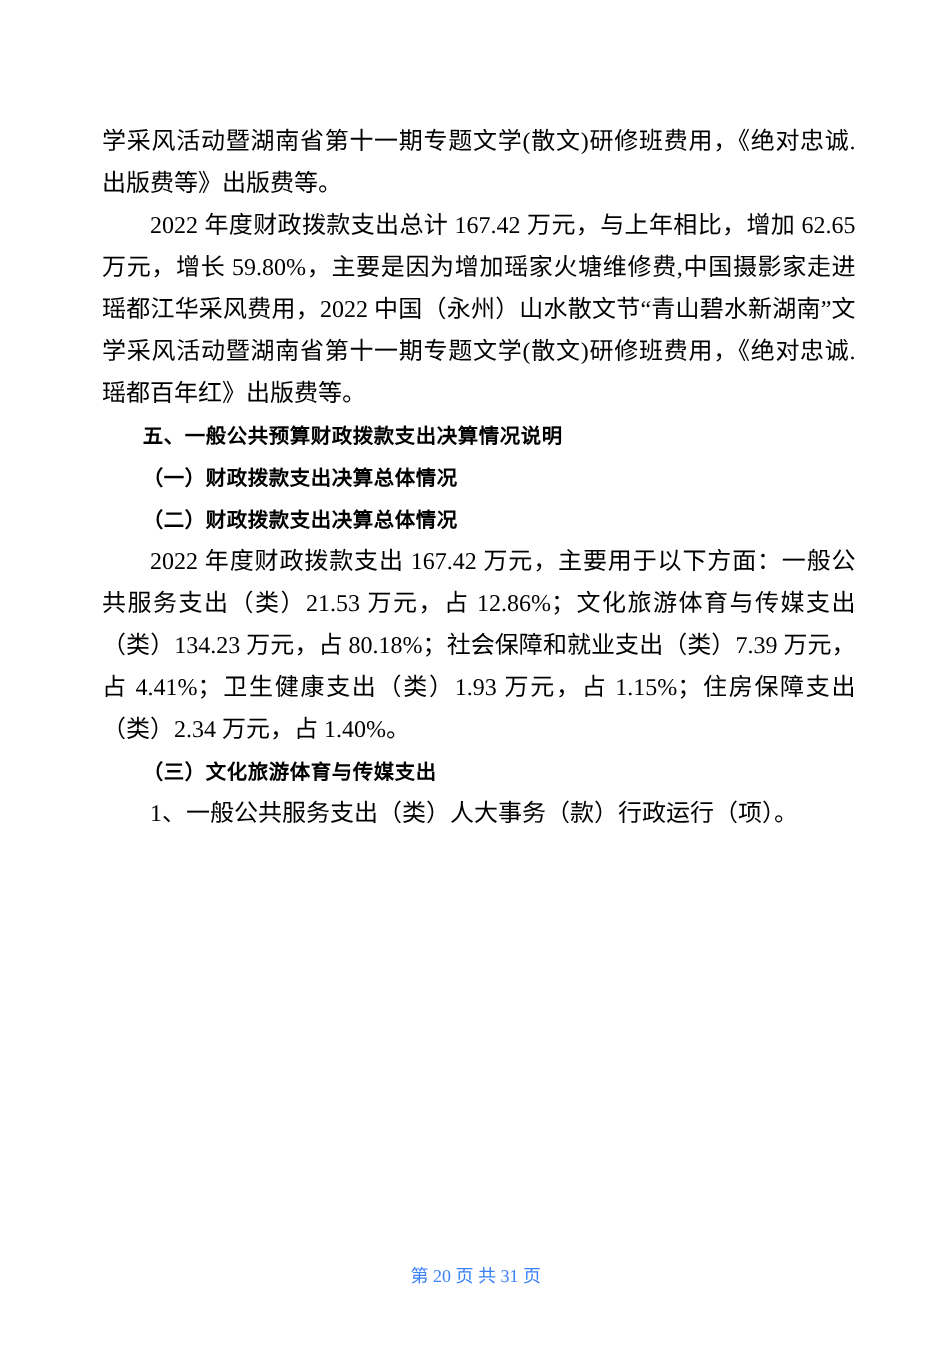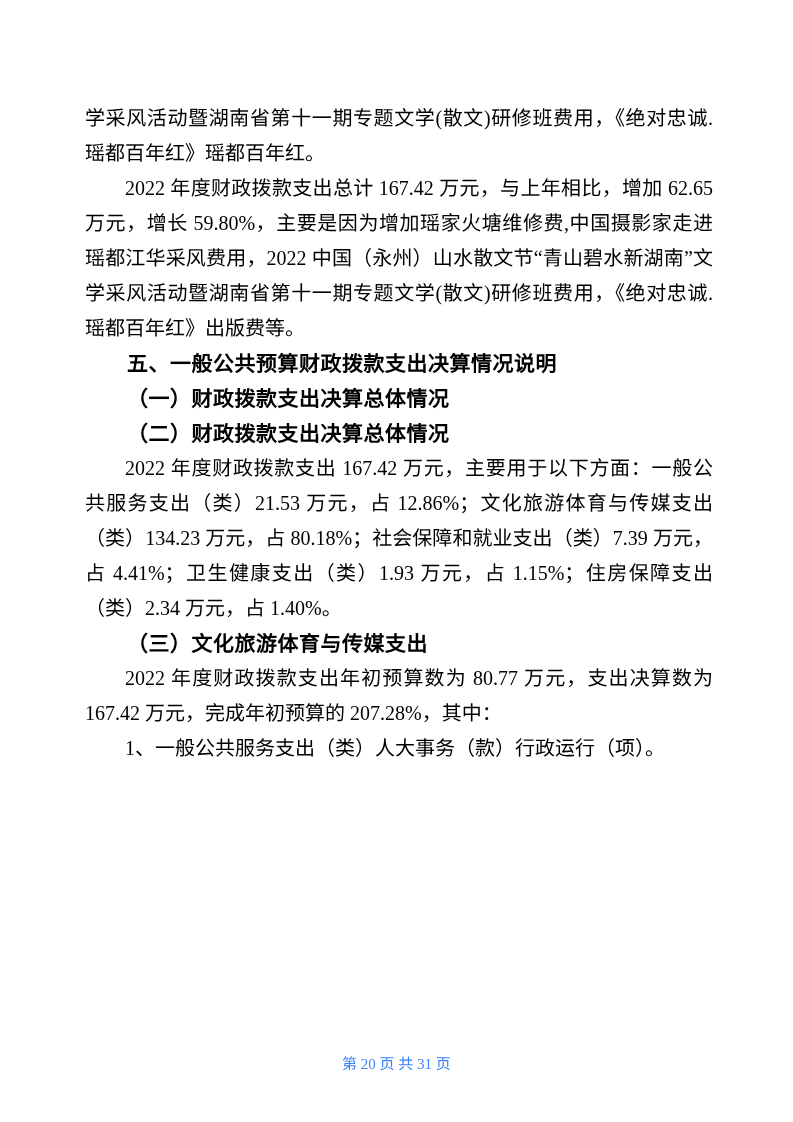--- a/index.html
+++ b/index.html
@@ -26,21 +26,21 @@
     margin: 0;
     font-size: 20px;
     line-height: 35px;
     text-align: justify;
     font-family: "Liberation Serif", "DejaVu Serif", serif;
   }
   .blk-p { text-indent: 2em; }
   .blk-pc { text-indent: 0; }
   .blk-h1, .blk-h2 {
     margin: 0;
-    font-size: 21px;
+    font-size: 17px;
     line-height: 35px;
     font-weight: bold;
     text-indent: 2em;
     font-family: "Liberation Sans", "DejaVu Sans", sans-serif;
     letter-spacing: 0.5px;
   }
   .footer {
     position: absolute;
     left: 0;
     top: 1052px;
@@ -50,24 +50,23 @@
     line-height: 24px;
     font-family: "Liberation Serif", "DejaVu Serif", serif;
     color: #3b82f6;
   }
 </style>
 </head>
 <body>
 
 <div class="page">
   <main class="content">
-      <p class="blk-pc">学采风活动暨湖南省第十一期专题文学(散文)研修班费用，《绝对忠诚.瑶都百年红》瑶都百年红。</p>
+      <p class="blk-pc">学采风活动暨湖南省第十一期专题文学(散文)研修班费用，《绝对忠诚.出版费等》出版费等。</p>
       <p class="blk-p">2022 年度财政拨款支出总计 167.42 万元，与上年相比，增加 62.65 万元，增长 59.80%，主要是因为增加瑶家火塘维修费,中国摄影家走进瑶都江华采风费用，2022 中国（永州）山水散文节“青山碧水新湖南”文学采风活动暨湖南省第十一期专题文学(散文)研修班费用，《绝对忠诚.瑶都百年红》出版费等。</p>
       <p class="blk-h1">五、一般公共预算财政拨款支出决算情况说明</p>
       <p class="blk-h2">（一）财政拨款支出决算总体情况</p>
       <p class="blk-h2">（二）财政拨款支出决算总体情况</p>
       <p class="blk-p">2022 年度财政拨款支出 167.42 万元，主要用于以下方面：一般公共服务支出（类）21.53 万元，占 12.86%；文化旅游体育与传媒支出（类）134.23 万元，占 80.18%；社会保障和就业支出（类）7.39 万元，占 4.41%；卫生健康支出（类）1.93 万元，占 1.15%；住房保障支出（类）2.34 万元，占 1.40%。</p>
       <p class="blk-h2">（三）文化旅游体育与传媒支出</p>
-      <p class="blk-p">2022 年度财政拨款支出年初预算数为 80.77 万元，支出决算数为 167.42 万元，完成年初预算的 207.28%，其中：</p>
       <p class="blk-p">1、一般公共服务支出（类）人大事务（款）行政运行（项）。</p>
     </main>
   <div class="footer">第 20 页 共 31 页</div>
 </div>
 
 </body></html>

